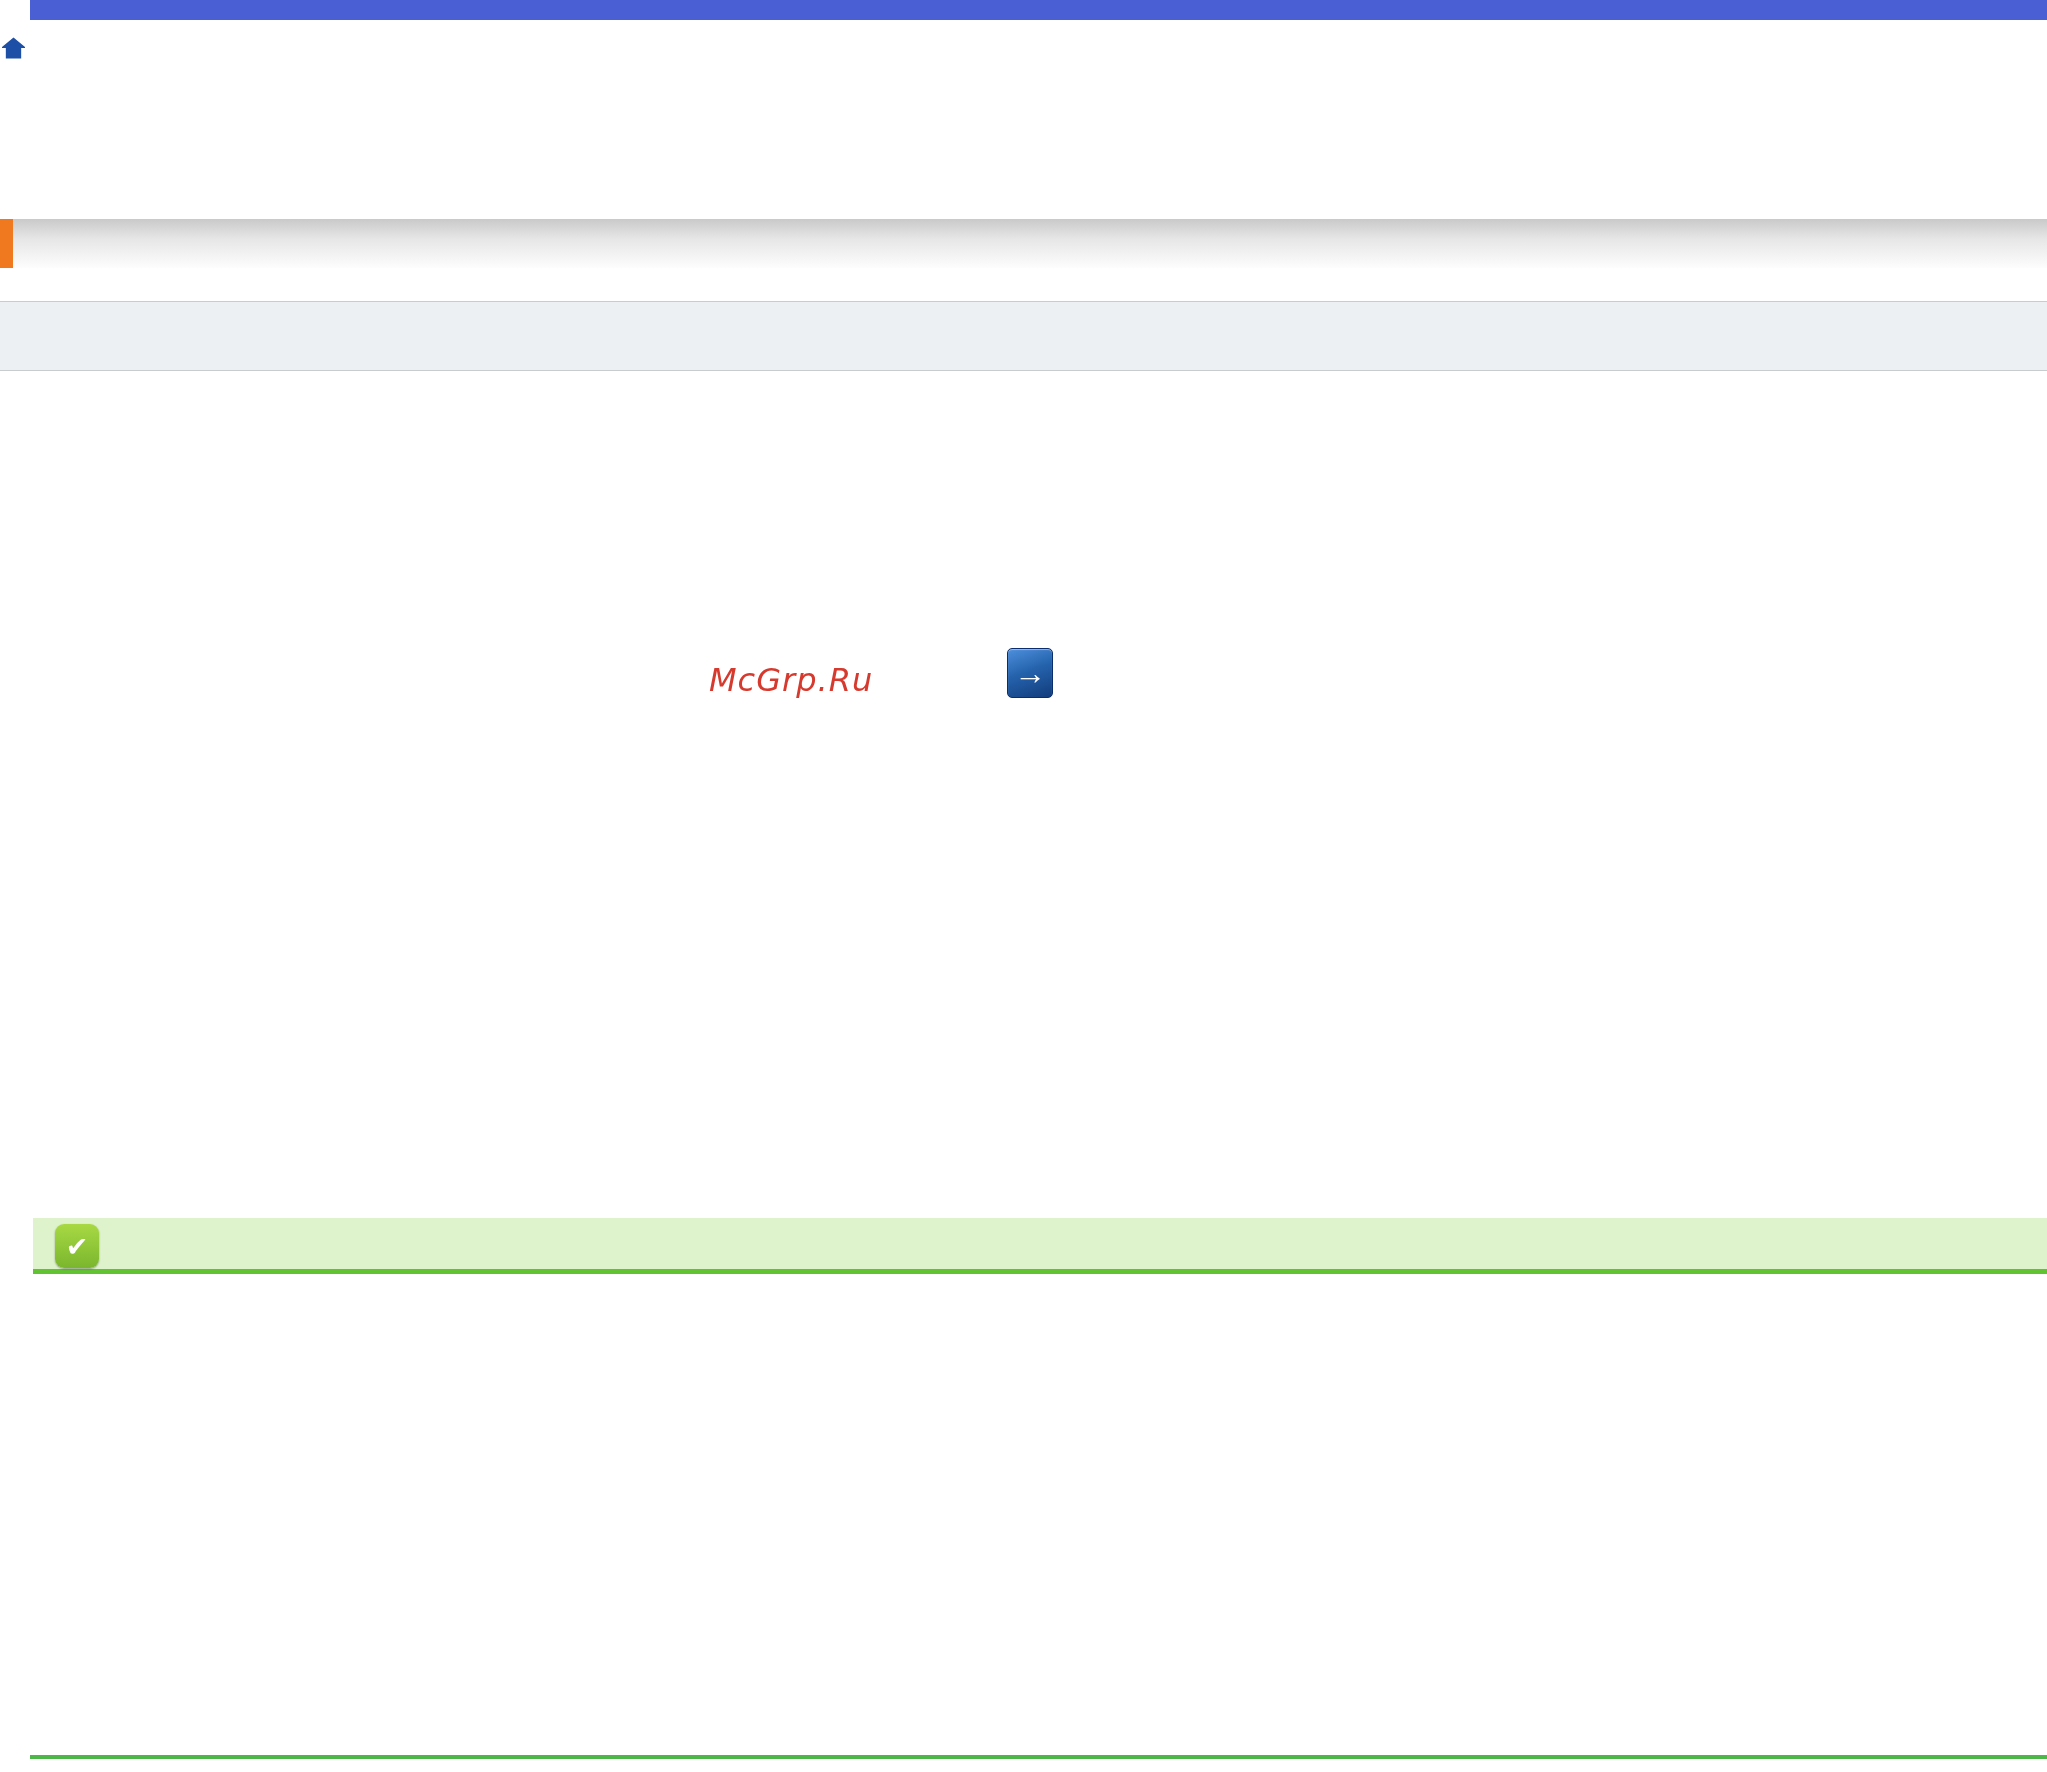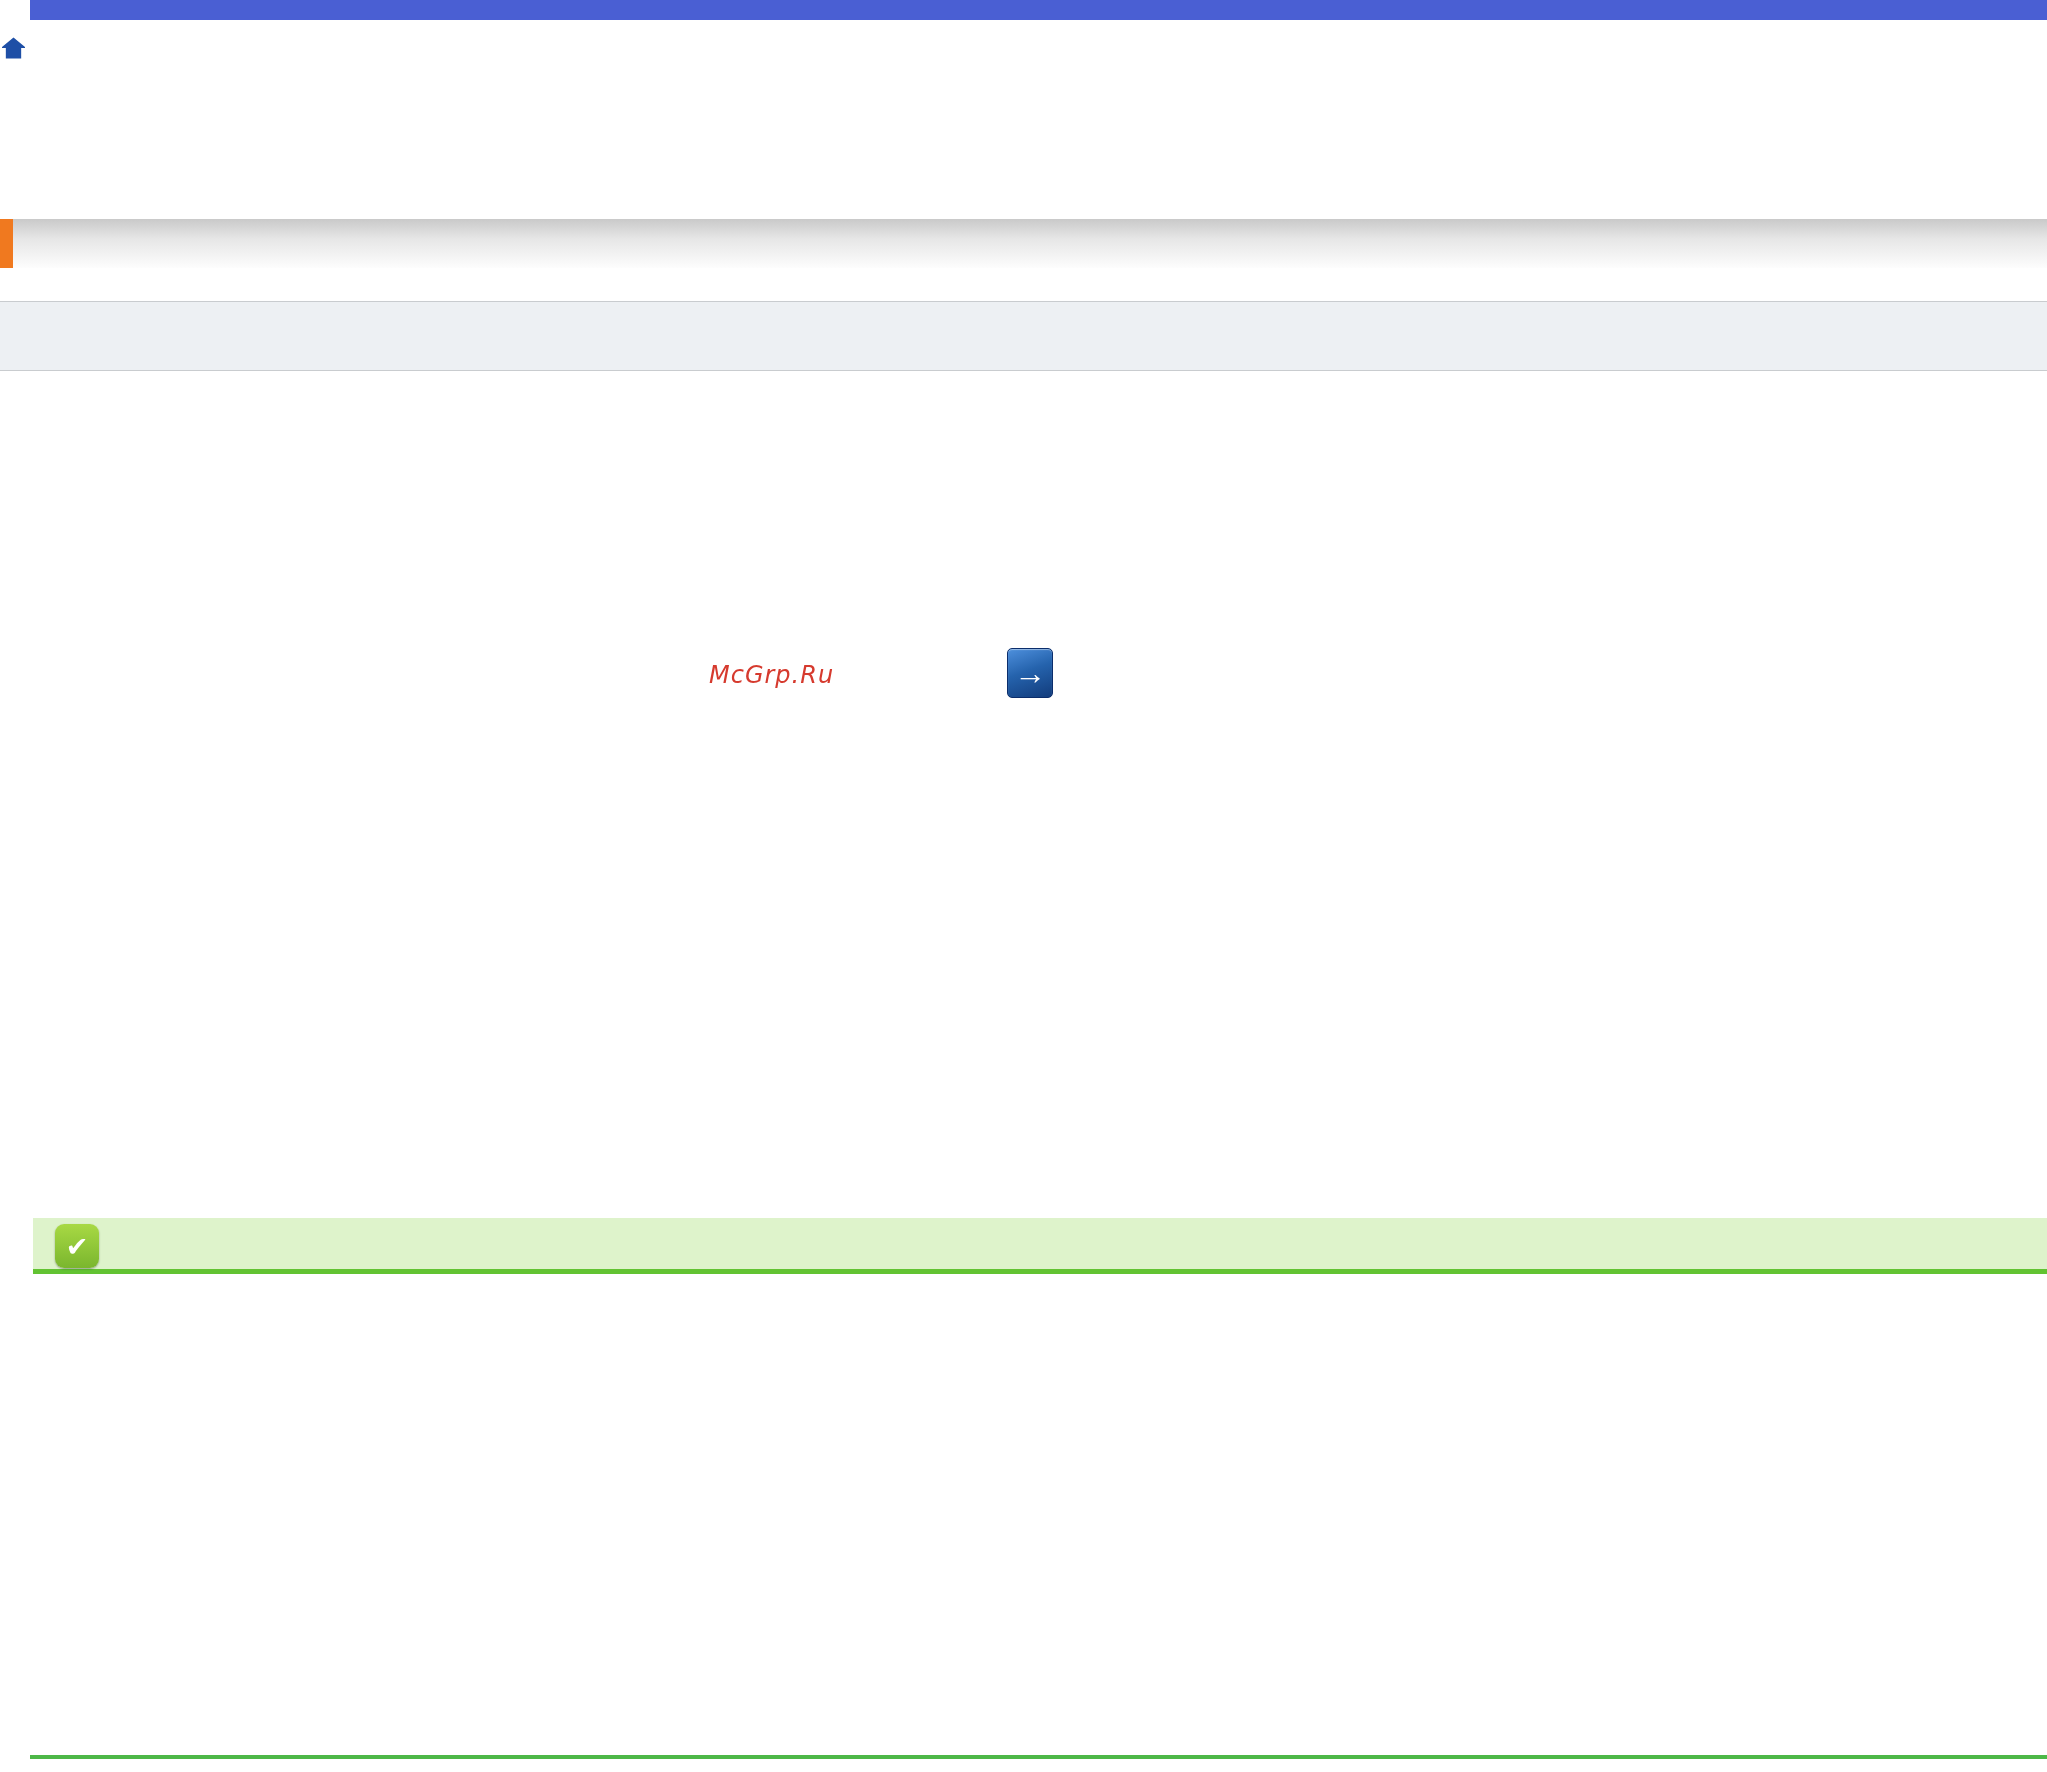--- a/index.html
+++ b/index.html
@@ -52,21 +52,21 @@
     background: #edf0f3;
     border-top: 1px solid #c9cccf;
     border-bottom: 1px solid #c9cccf;
     box-sizing: border-box;
   }
 
   
   .watermark {
     position: absolute;
     left: 709px; top: 661px;
-    font-size: 24px;
+    font-size: 32px;
     font-style: italic;
     color: #d63a2e;
     letter-spacing: 1px;
     text-decoration: none;
     cursor: pointer;
     white-space: nowrap;
   }
 
   
   .next-btn {

